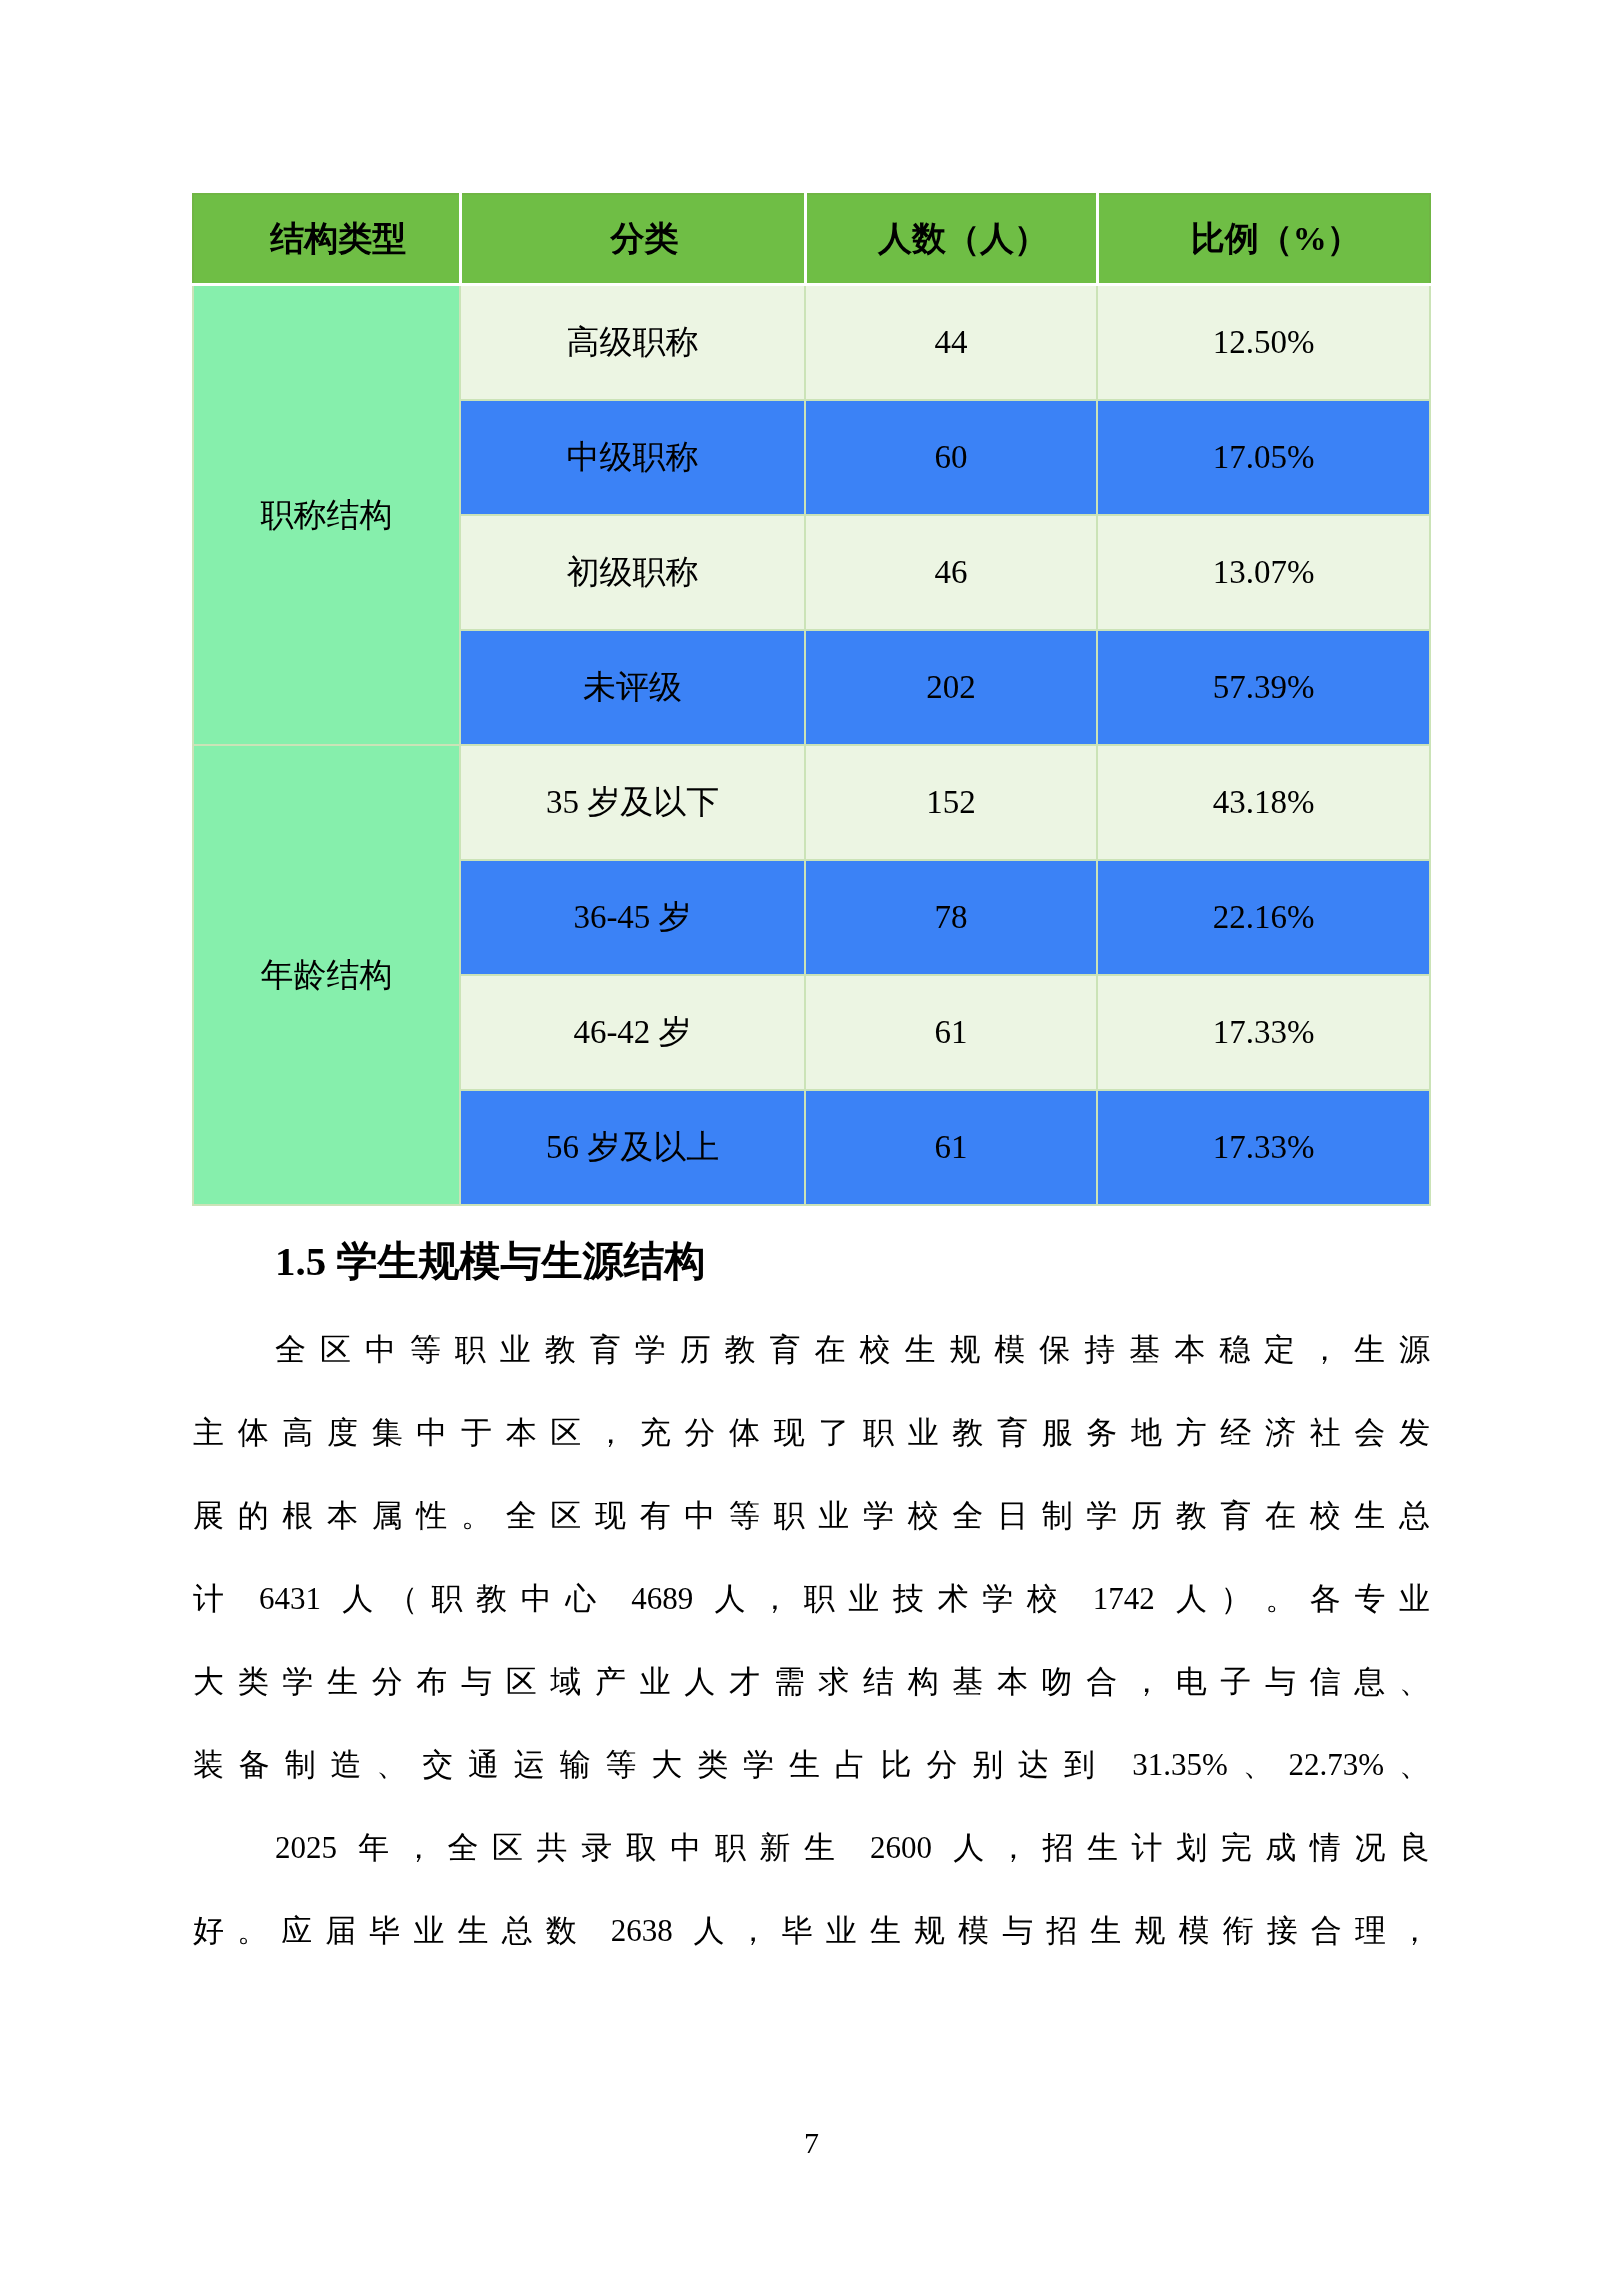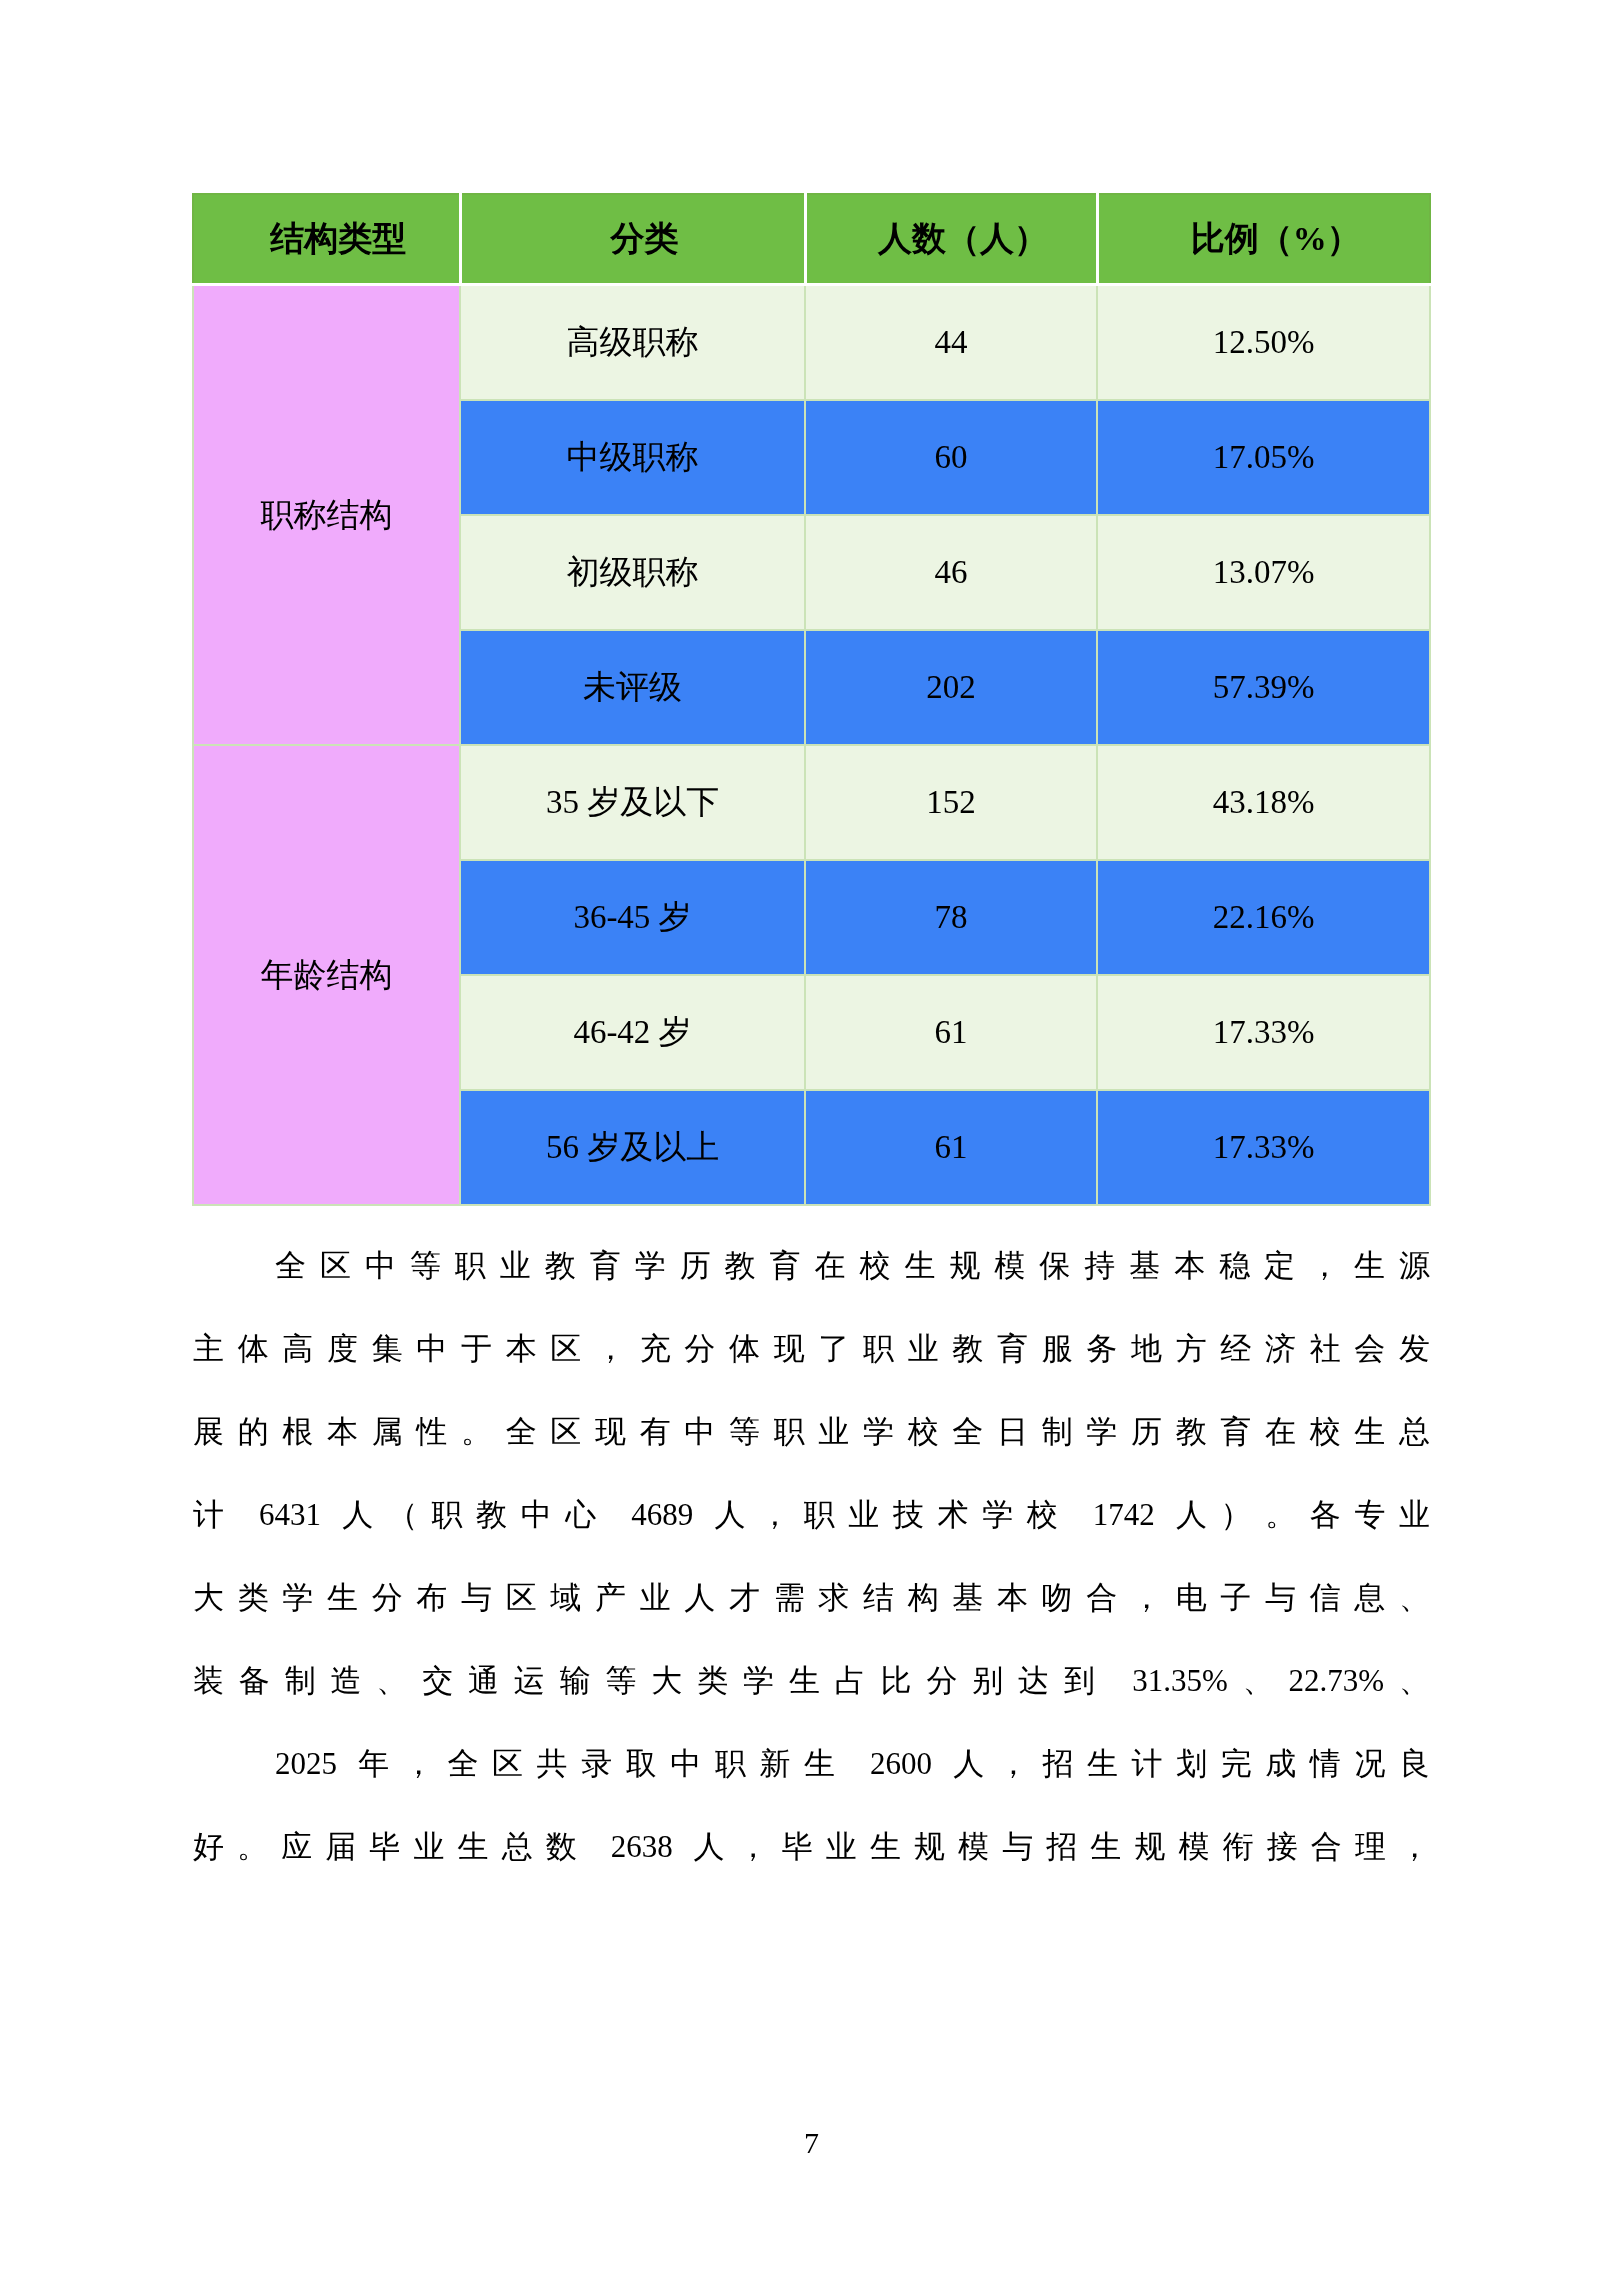--- a/index.html
+++ b/index.html
@@ -44,21 +44,21 @@
 
   table.stats tbody td {
     height: 111px;
     border: 2px solid #cbe3b7;
     font-size: 33px;
     text-align: center;
     vertical-align: middle;
     background: #3b82f6;
   }
   table.stats tbody tr.band td.data-cell { background: #ecf5e3; }
-  table.stats tbody td.group-label { background: #f0abfc; }
+  table.stats tbody td.group-label { background: #86efac; }
 
   
   .section-heading {
     width: 1237px;
     margin: 27px auto 0;
     font-size: 41px;
     font-weight: bold;
     line-height: 57px;
     text-indent: 82px;
     white-space: nowrap;
@@ -143,20 +143,21 @@
           <td class="data-cell">17.33%</td>
         </tr>
         <tr>
           <td class="data-cell">56 岁及以上</td>
           <td class="data-cell">61</td>
           <td class="data-cell">17.33%</td>
         </tr>
       </tbody>
   </table>
 
+  <div class="section-heading">1.5 学生规模与生源结构</div>
 
   <div class="body-text">
       <div class="para">
         <div class="line indent just">全区中等职业教育学历教育在校生规模保持基本稳定，生源</div>
         <div class="line just">主体高度集中于本区，充分体现了职业教育服务地方经济社会发</div>
         <div class="line just">展的根本属性。全区现有中等职业学校全日制学历教育在校生总</div>
         <div class="line just">计 6431 人（职教中心 4689 人，职业技术学校 1742 人）。各专业</div>
         <div class="line just">大类学生分布与区域产业人才需求结构基本吻合，电子与信息、</div>
         <div class="line just">装备制造、交通运输等大类学生占比分别达到 31.35%、22.73%、</div>
       </div>

